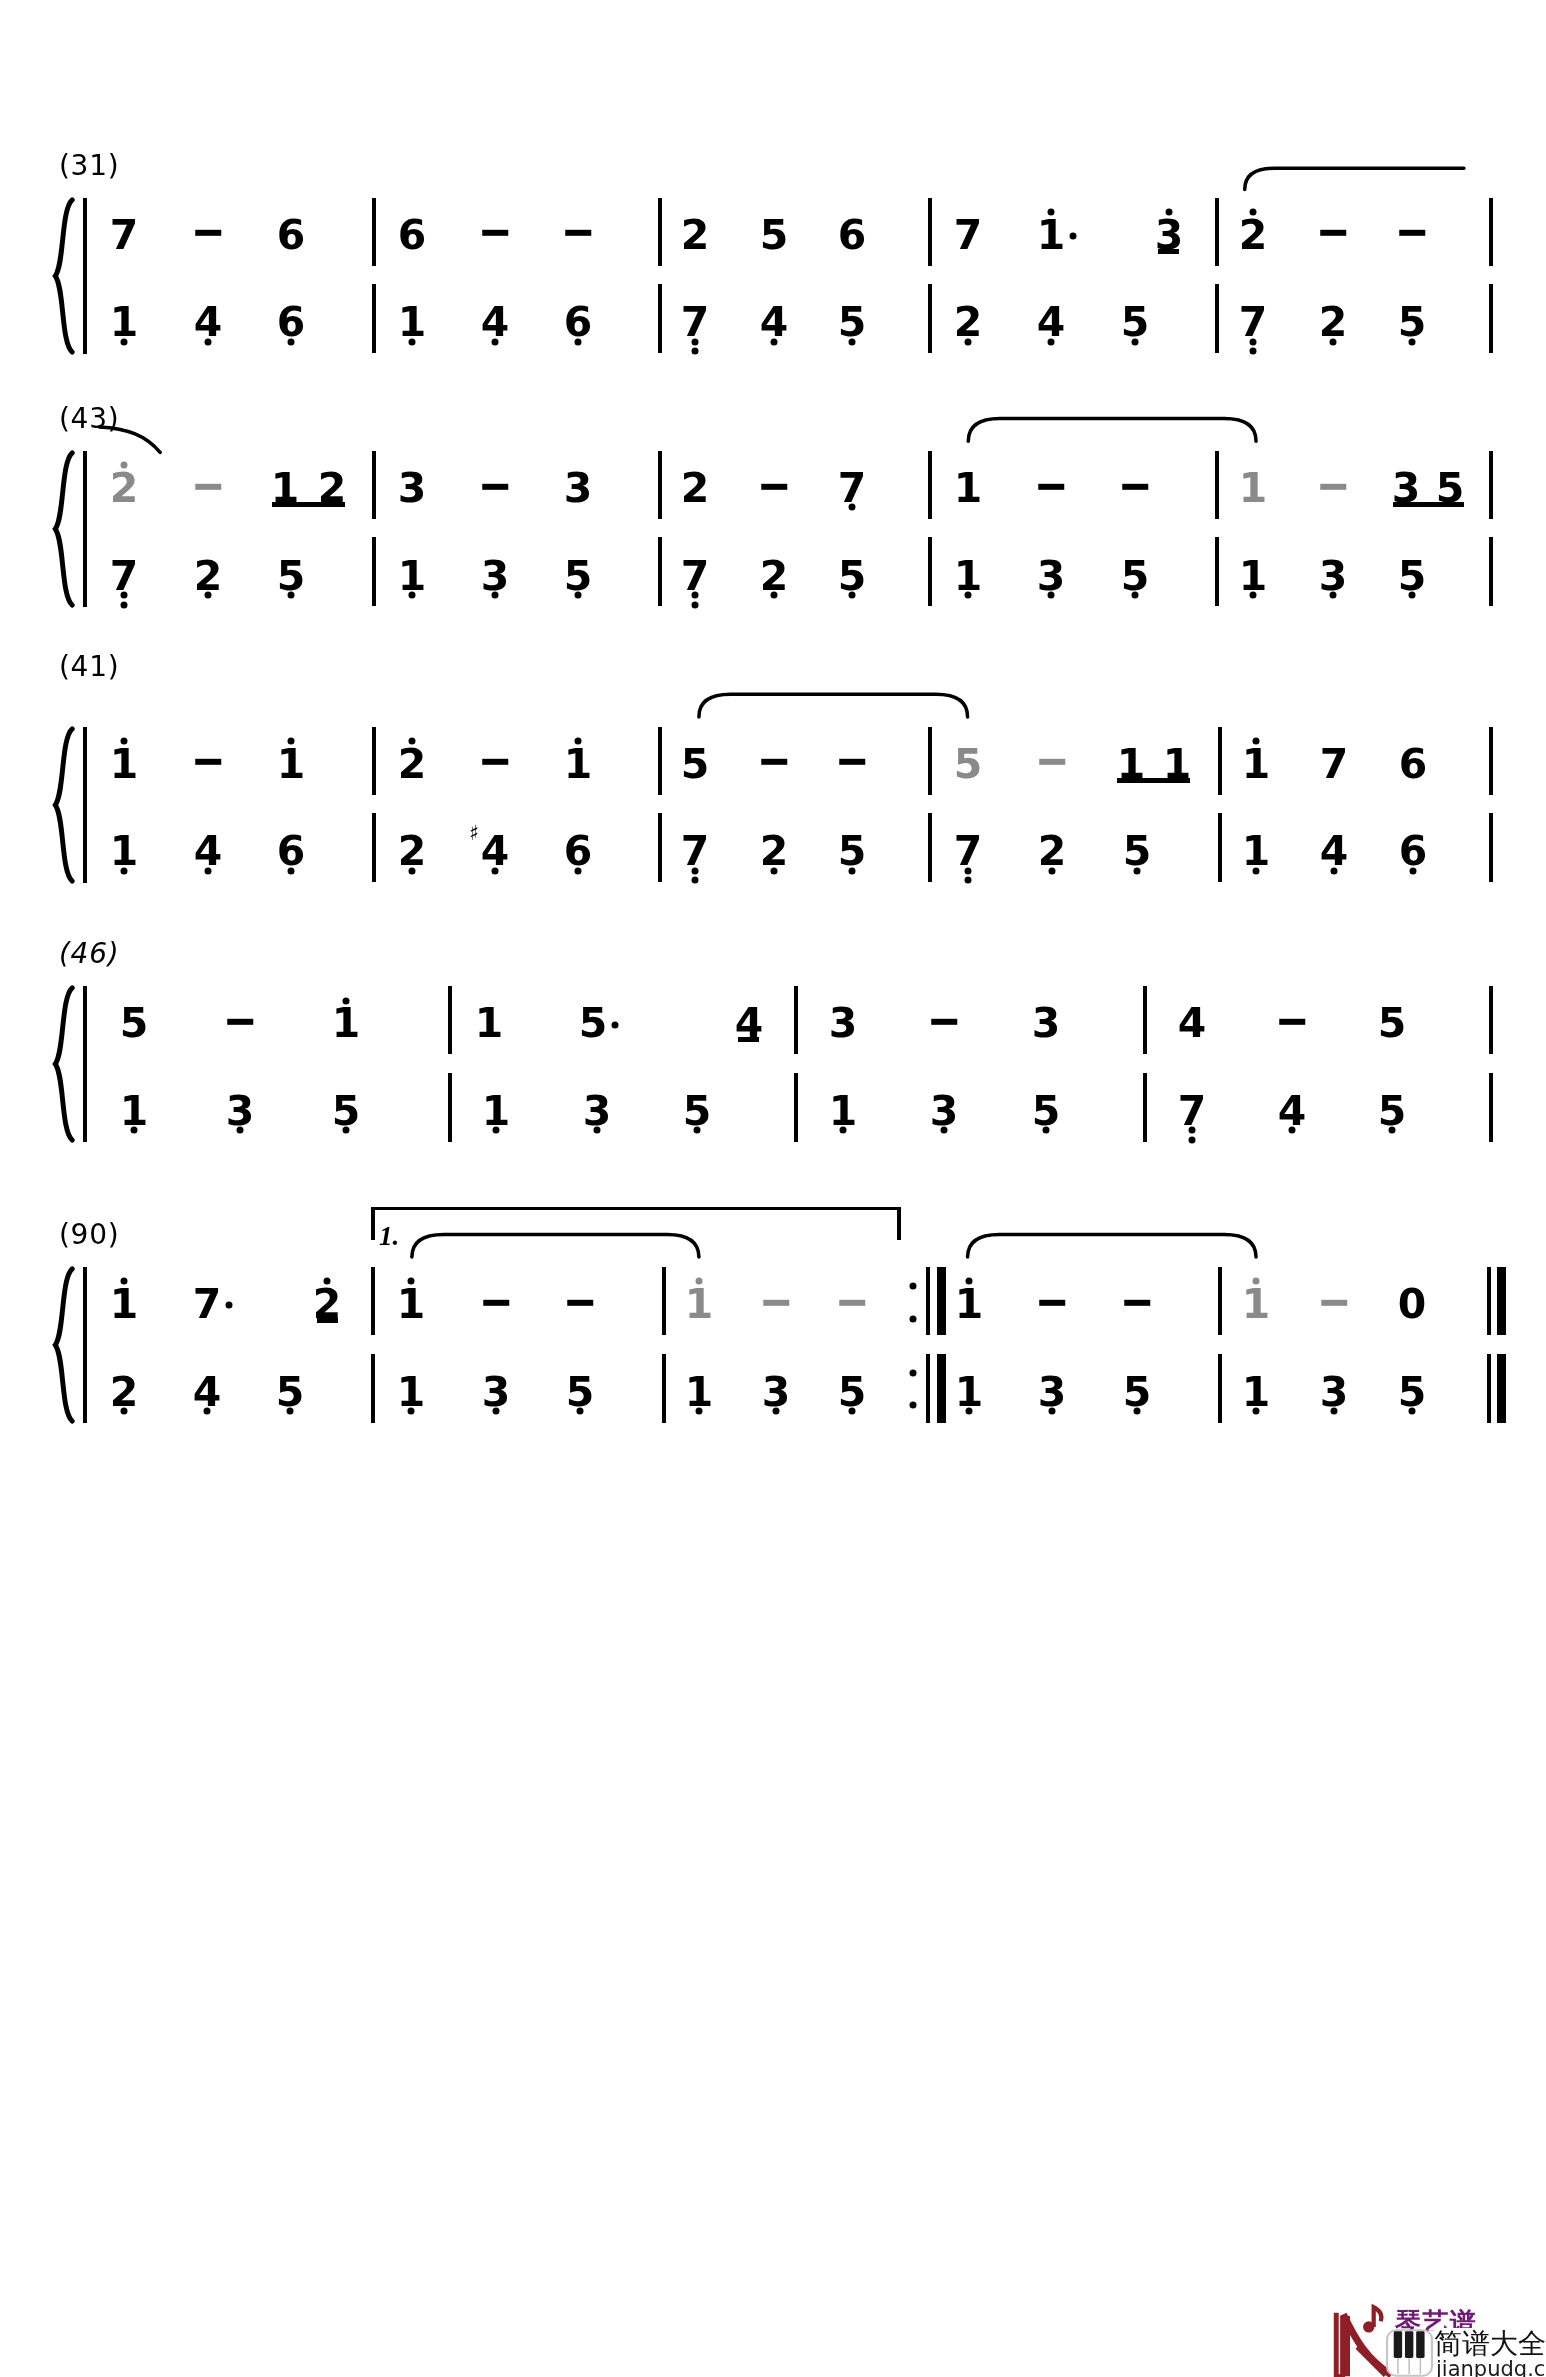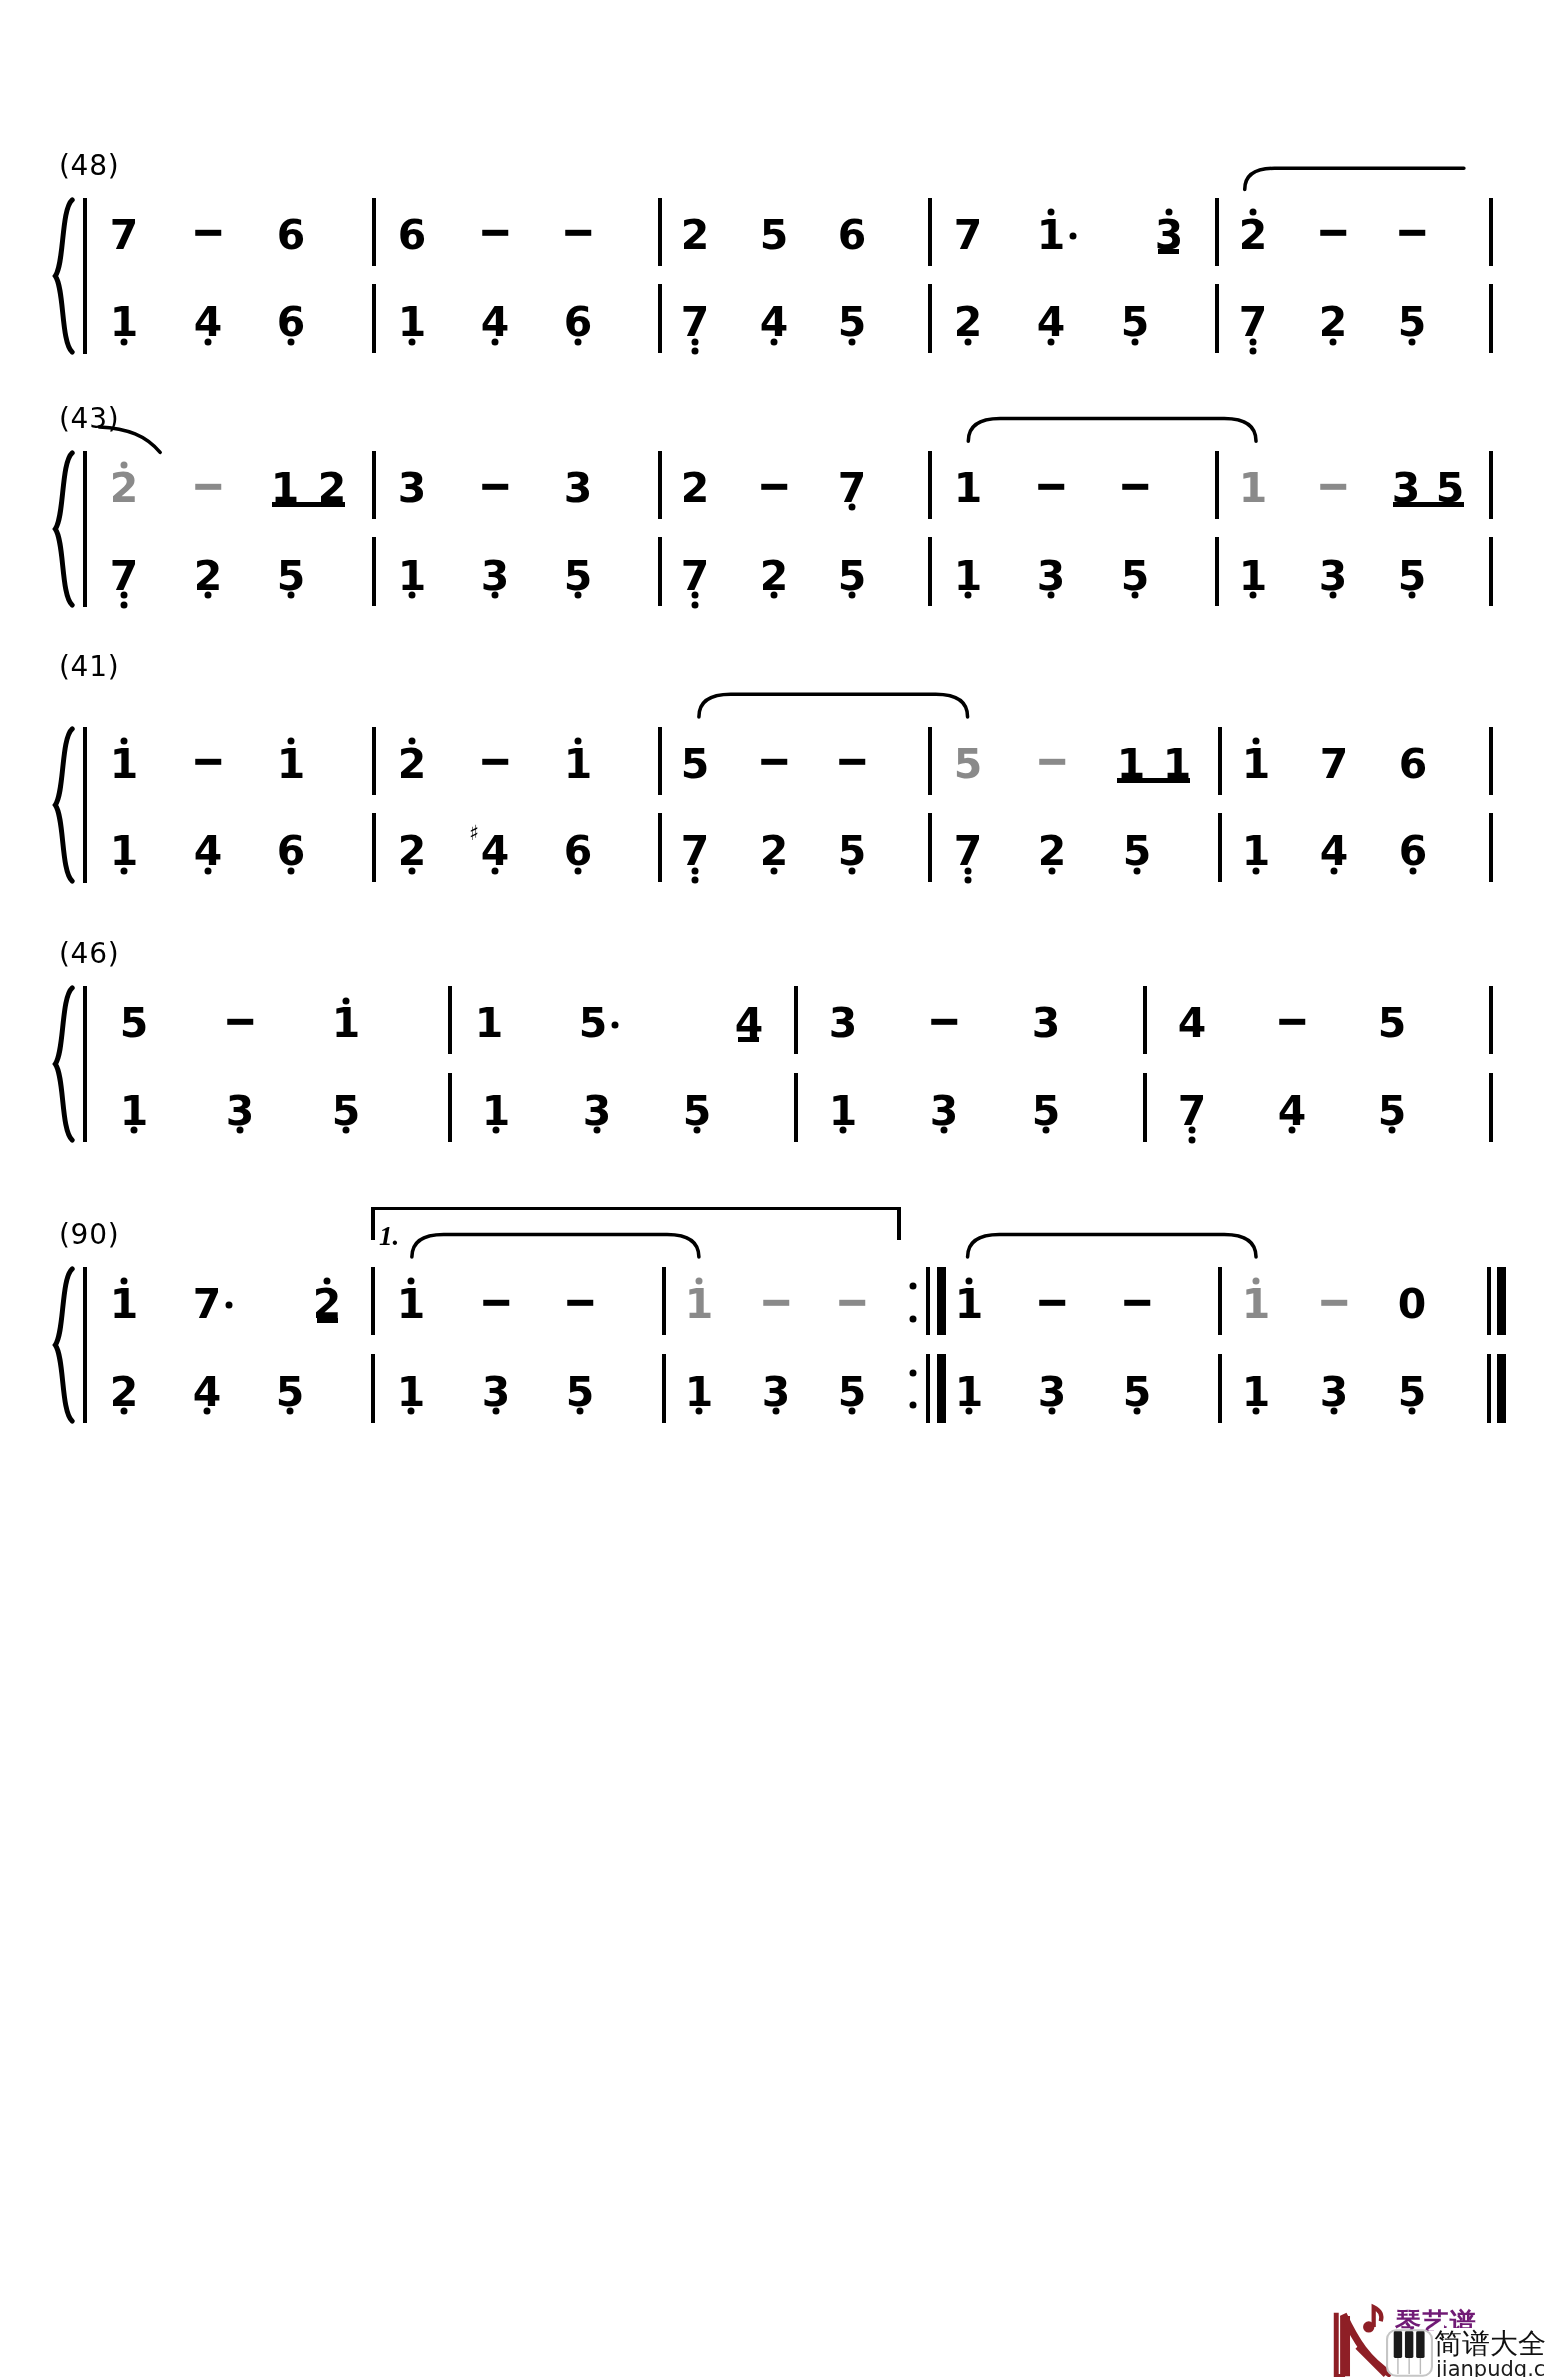--- a/index.html
+++ b/index.html
@@ -25,21 +25,21 @@
   .wm-black{position:absolute;color:#111;font-size:28px;font-weight:400;background:#fff;
             white-space:nowrap;line-height:31px;}
   .wm-url{position:absolute;color:#1c1c1c;font-size:21px;font-weight:400;background:#fff;
           white-space:nowrap;line-height:22.6px;}
 </style>
 </head>
 <body>
 
 <div class="page">
   <div id="score">
-      <div class="sys-label" style="left: 59px; top: 149px;">(48)</div>
+      <div class="sys-label" style="left: 59px; top: 149px;">(31)</div>
       <svg width="25.5" height="158" viewBox="0 0 36 224" class="abs" style="left: 51px; top: 197px;">
         <path d="M30,4 C14,18 19,94 6,112 C19,130 14,206 30,220" fill="none" stroke="#000" stroke-width="7" stroke-linecap="round"></path>
       </svg>
       <div class="bar" style="left: 83px; top: 198px; height: 156px; width: 4.2px;"></div>
       <div class="bar" style="left: 372px; top: 198px; height: 68px; width: 4.2px;"></div>
       <div class="bar" style="left: 372px; top: 284px; height: 69px; width: 4.2px;"></div>
       <div class="bar" style="left: 658px; top: 198px; height: 68px; width: 4.2px;"></div>
       <div class="bar" style="left: 658px; top: 284px; height: 69px; width: 4.2px;"></div>
       <div class="bar" style="left: 928px; top: 198px; height: 68px; width: 4.2px;"></div>
       <div class="bar" style="left: 928px; top: 284px; height: 69px; width: 4.2px;"></div>
@@ -230,21 +230,21 @@
       <div class="dig" style="left: 1256px; top: 764px; color: rgb(0, 0, 0);">1</div>
       <div class="odot" style="left: 1256px; top: 741px; background: rgb(0, 0, 0);"></div>
       <div class="dig" style="left: 1334px; top: 764px; color: rgb(0, 0, 0);">7</div>
       <div class="dig" style="left: 1413px; top: 764px; color: rgb(0, 0, 0);">6</div>
       <div class="dig" style="left: 1256px; top: 851px; color: rgb(0, 0, 0);">1</div>
       <div class="odot" style="left: 1256px; top: 871px; background: rgb(0, 0, 0);"></div>
       <div class="dig" style="left: 1334px; top: 851px; color: rgb(0, 0, 0);">4</div>
       <div class="odot" style="left: 1334px; top: 871px; background: rgb(0, 0, 0);"></div>
       <div class="dig" style="left: 1413px; top: 851px; color: rgb(0, 0, 0);">6</div>
       <div class="odot" style="left: 1413px; top: 871px; background: rgb(0, 0, 0);"></div>
-      <div class="sys-label" style="left: 59px; top: 937px;">(46)</div>
+      <div class="sys-label" style="left: 59px; top: 937px; font-style: italic;">(46)</div>
       <svg width="25.5" height="158" viewBox="0 0 36 224" class="abs" style="left: 51px; top: 985px;">
         <path d="M30,4 C14,18 19,94 6,112 C19,130 14,206 30,220" fill="none" stroke="#000" stroke-width="7" stroke-linecap="round"></path>
       </svg>
       <div class="bar" style="left: 83px; top: 986px; height: 156px; width: 4.2px;"></div>
       <div class="bar" style="left: 448px; top: 986px; height: 68px; width: 4.2px;"></div>
       <div class="bar" style="left: 448px; top: 1073px; height: 69px; width: 4.2px;"></div>
       <div class="bar" style="left: 794px; top: 986px; height: 68px; width: 4.2px;"></div>
       <div class="bar" style="left: 794px; top: 1073px; height: 69px; width: 4.2px;"></div>
       <div class="bar" style="left: 1143px; top: 986px; height: 68px; width: 4.2px;"></div>
       <div class="bar" style="left: 1143px; top: 1073px; height: 69px; width: 4.2px;"></div>

